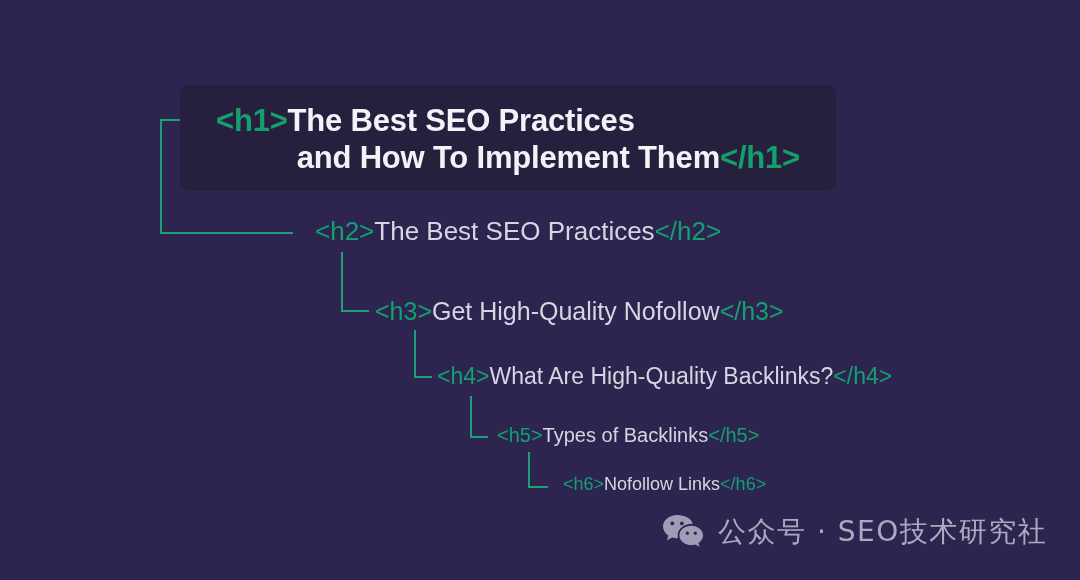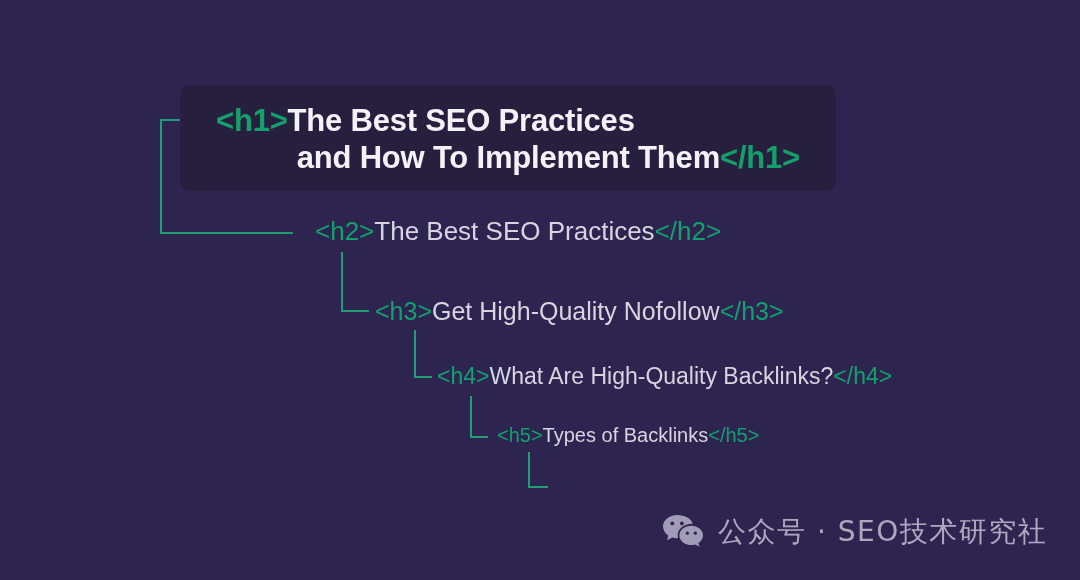--- a/index.html
+++ b/index.html
@@ -157,20 +157,21 @@
   </div>
 
   <div class="row row-h2"><span class="t">&lt;h2&gt;</span><span class="txt">The Best SEO Practices</span><span class="t">&lt;/h2&gt;</span></div>
 
   <div class="row row-h3"><span class="t">&lt;h3&gt;</span><span class="txt">Get High-Quality Nofollow</span><span class="t">&lt;/h3&gt;</span></div>
 
   <div class="row row-h4"><span class="t">&lt;h4&gt;</span><span class="txt">What Are High-Quality Backlinks?</span><span class="t">&lt;/h4&gt;</span></div>
 
   <div class="row row-h5"><span class="t">&lt;h5&gt;</span><span class="txt">Types of Backlinks</span><span class="t">&lt;/h5&gt;</span></div>
 
+  <div class="row row-h6"><span class="t">&lt;h6&gt;</span><span class="txt">Nofollow Links</span><span class="t">&lt;/h6&gt;</span></div>
 
   <div class="watermark">
     <span>
       <svg class="wechat-icon" width="42" height="36" viewBox="0 0 42 36" aria-hidden="true">
         <g fill="#bab6cd">
           <path d="M15.2 1C7.4 1 1 6.2 1 12.6c0 3.6 2.1 6.8 5.3 9L5 26.2l5.3-2.8c1.6.5 3.2.8 4.9.8h.9c-.3-.9-.4-1.9-.4-2.9 0-6.4 6.3-11.6 14.1-11.6h.9C29.5 4.9 23 1 15.2 1z"></path>
           <circle cx="10.3" cy="9.4" r="1.9" fill="#2e2450"></circle>
           <circle cx="19.9" cy="9.4" r="1.9" fill="#2e2450"></circle>
           <path d="M41 21.4c0-5.3-5.3-9.6-11.8-9.6S17.4 16.1 17.4 21.4 22.7 31 29.2 31c1.4 0 2.7-.2 3.9-.6l4.5 2.4-1.2-3.9c2.8-1.8 4.6-4.5 4.6-7.5z"></path>
           <circle cx="25.4" cy="19.2" r="1.6" fill="#2e2450"></circle>

